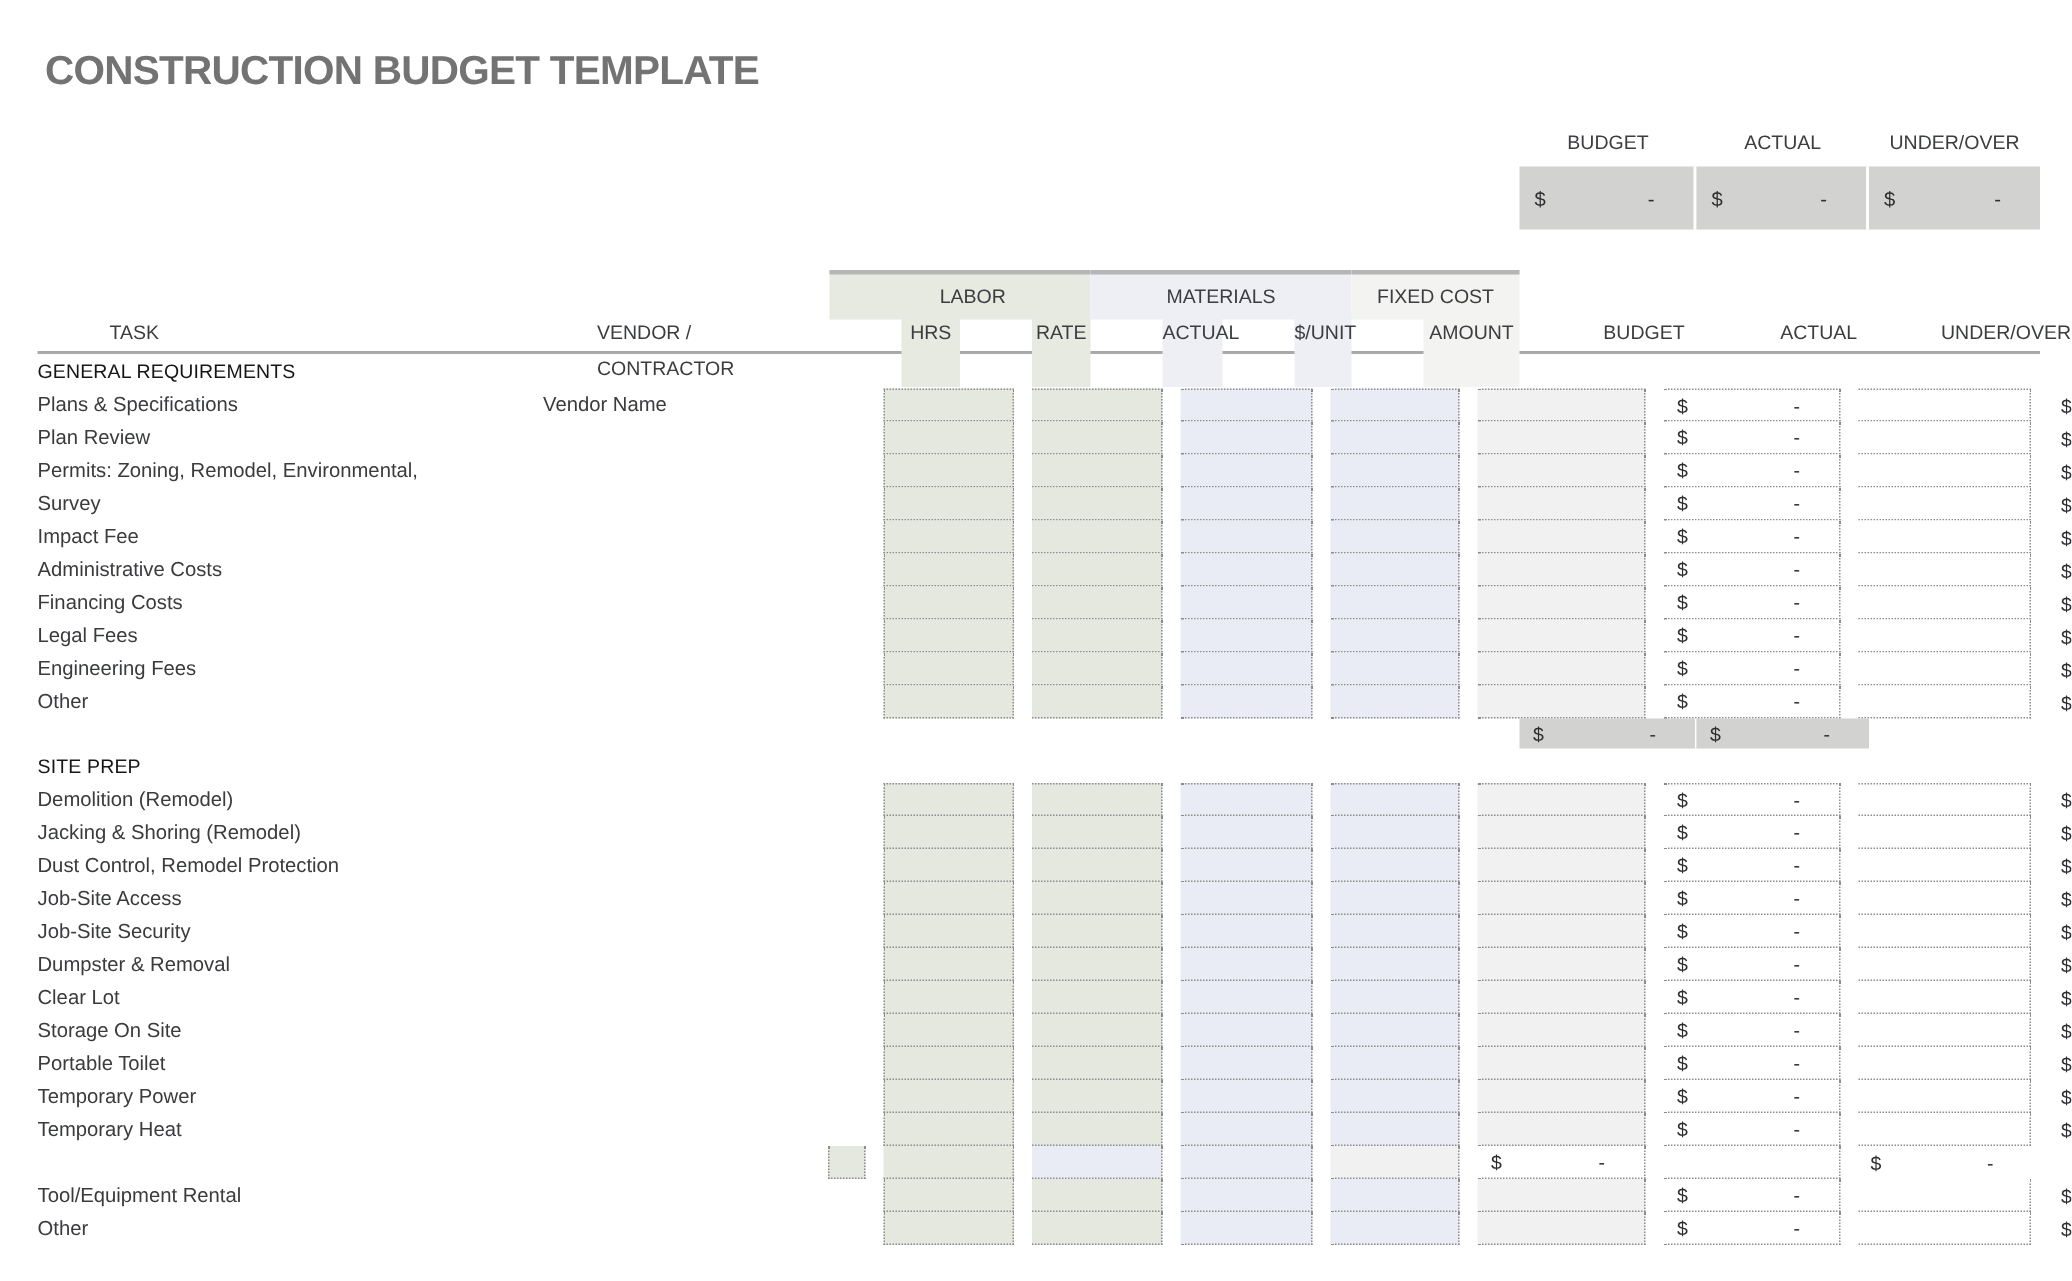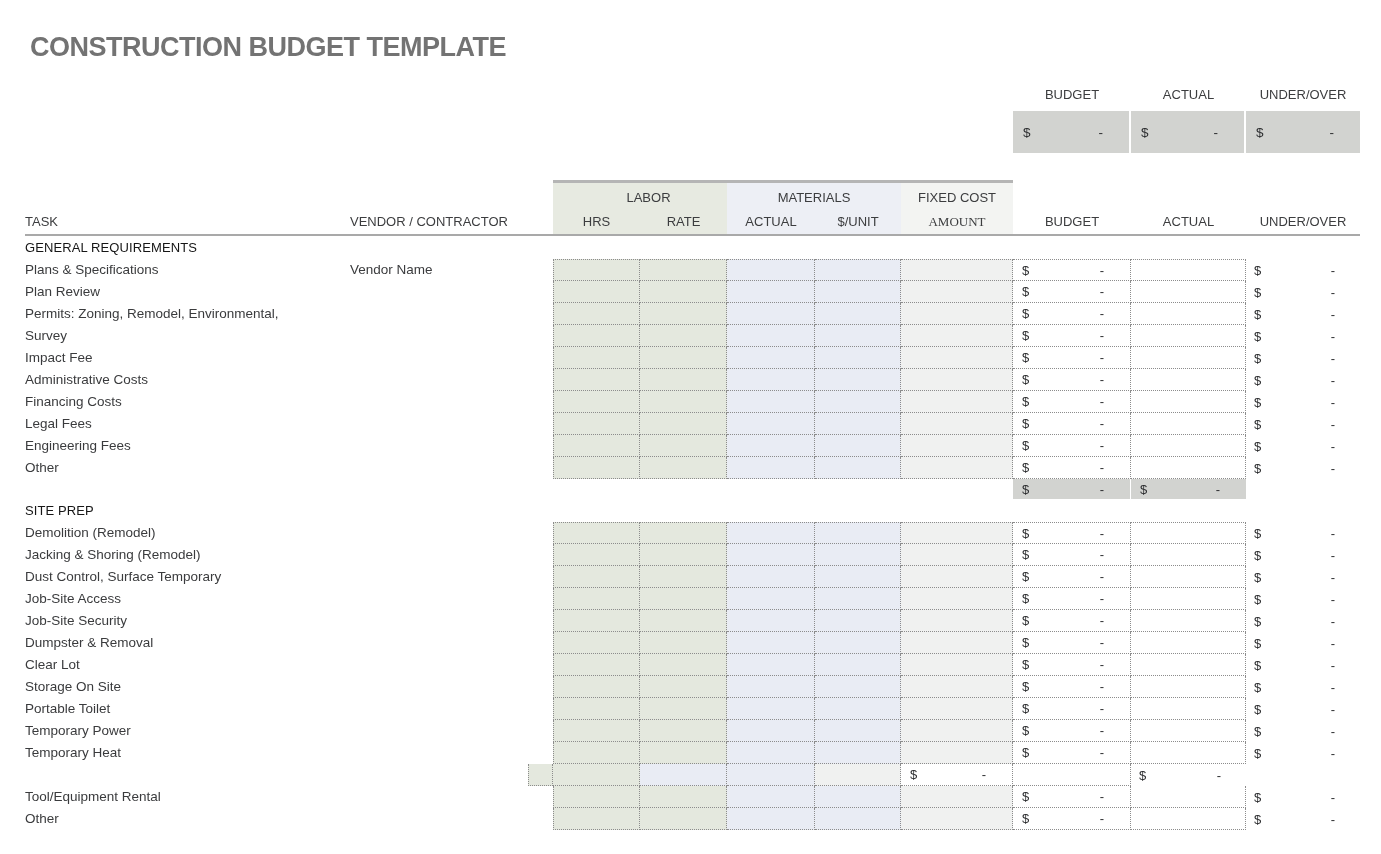--- a/index.html
+++ b/index.html
@@ -33,33 +33,33 @@
   .table { position: absolute; left: 25px; top: 180px; width: 1335px; }
 
   .group-row { display: grid; grid-template-columns: 503px 25px 174px 174px 112px 118px 115px 114px; height: 30px; }
   .group-cell { font-size: 13px; text-align: center; line-height: 30px; color: #3c3d3f; border-top: 3px solid var(--top-bar); }
   .group-labor { background: var(--labor-head); padding-left: 17px; }
   .group-materials { background: var(--materials-head); }
   .group-fixed { background: var(--fixed-head); }
 
   .sub-row, .row { display: grid; grid-template-columns: 325px 178px 25px 87px 87px 88px 86px 112px 118px 115px 114px; }
   .sub-row { height: 24px; }
-  .sub-row div { font-size: 13px; line-height: 24px; color: #3c3d3f; }
+  .sub-row div { font-size: 13px; line-height: 24px; color: #3c3d3f; margin-left: 48px; }
   .sub-left { text-align: left; }
   .sub-center { text-align: center; }
   .sub-hrs, .sub-rate { background: var(--labor-head); }
   .sub-units, .sub-perunit { background: var(--materials-head); }
-  .sub-amount { background: var(--fixed-head); font-family: Liberation Serif, serif; }
+  .sub-amount { background: var(--fixed-head); }
 
   .header-rule { height: 2px; background: var(--rule); }
 
   .section-row { height: 23px; display: flex; align-items: center; }
   .section-row span { font-size: 13px; font-weight: 400; color: #161616; letter-spacing: 0.1px; }
 
-  .row { height: 22px; }
+  .row { height: 22px; gap: 12px; }
   .task-cell, .vendor-cell {
     font-size: 13.5px; line-height: 22px; color: #3a3b3d;
     white-space: nowrap; overflow: hidden;
   }
   .cell { border-right: 1px dotted var(--dots); border-bottom: 1px dotted var(--dots); }
   .cell-hrs  { border-left: 1px dotted var(--dots); }
   .row-first .cell { border-top: 1px dotted var(--dots); }
   .cell-hrs, .cell-rate { background: var(--labor-fill); }
   .cell-units, .cell-perunit { background: var(--materials-fill); }
   .cell-amount { background: var(--fixed-fill); }
@@ -380,21 +380,21 @@
           <div>$</div>
           <div>-</div>
         </div>
         <div class="cell cell-actual"></div>
         <div class="money money-plain">
           <div>$</div>
           <div>-</div>
         </div>
       </div>
       <div class="row">
-        <div class="task-cell">Dust Control, Surface Temporary</div>
+        <div class="task-cell">Dust Control, Remodel Protection</div>
         <div class="vendor-cell"></div>
         <div></div>
         <div class="cell cell-hrs"></div>
         <div class="cell cell-rate"></div>
         <div class="cell cell-units"></div>
         <div class="cell cell-perunit"></div>
         <div class="cell cell-amount"></div>
         <div class="cell cell-budget money money-budget">
           <div>$</div>
           <div>-</div>

